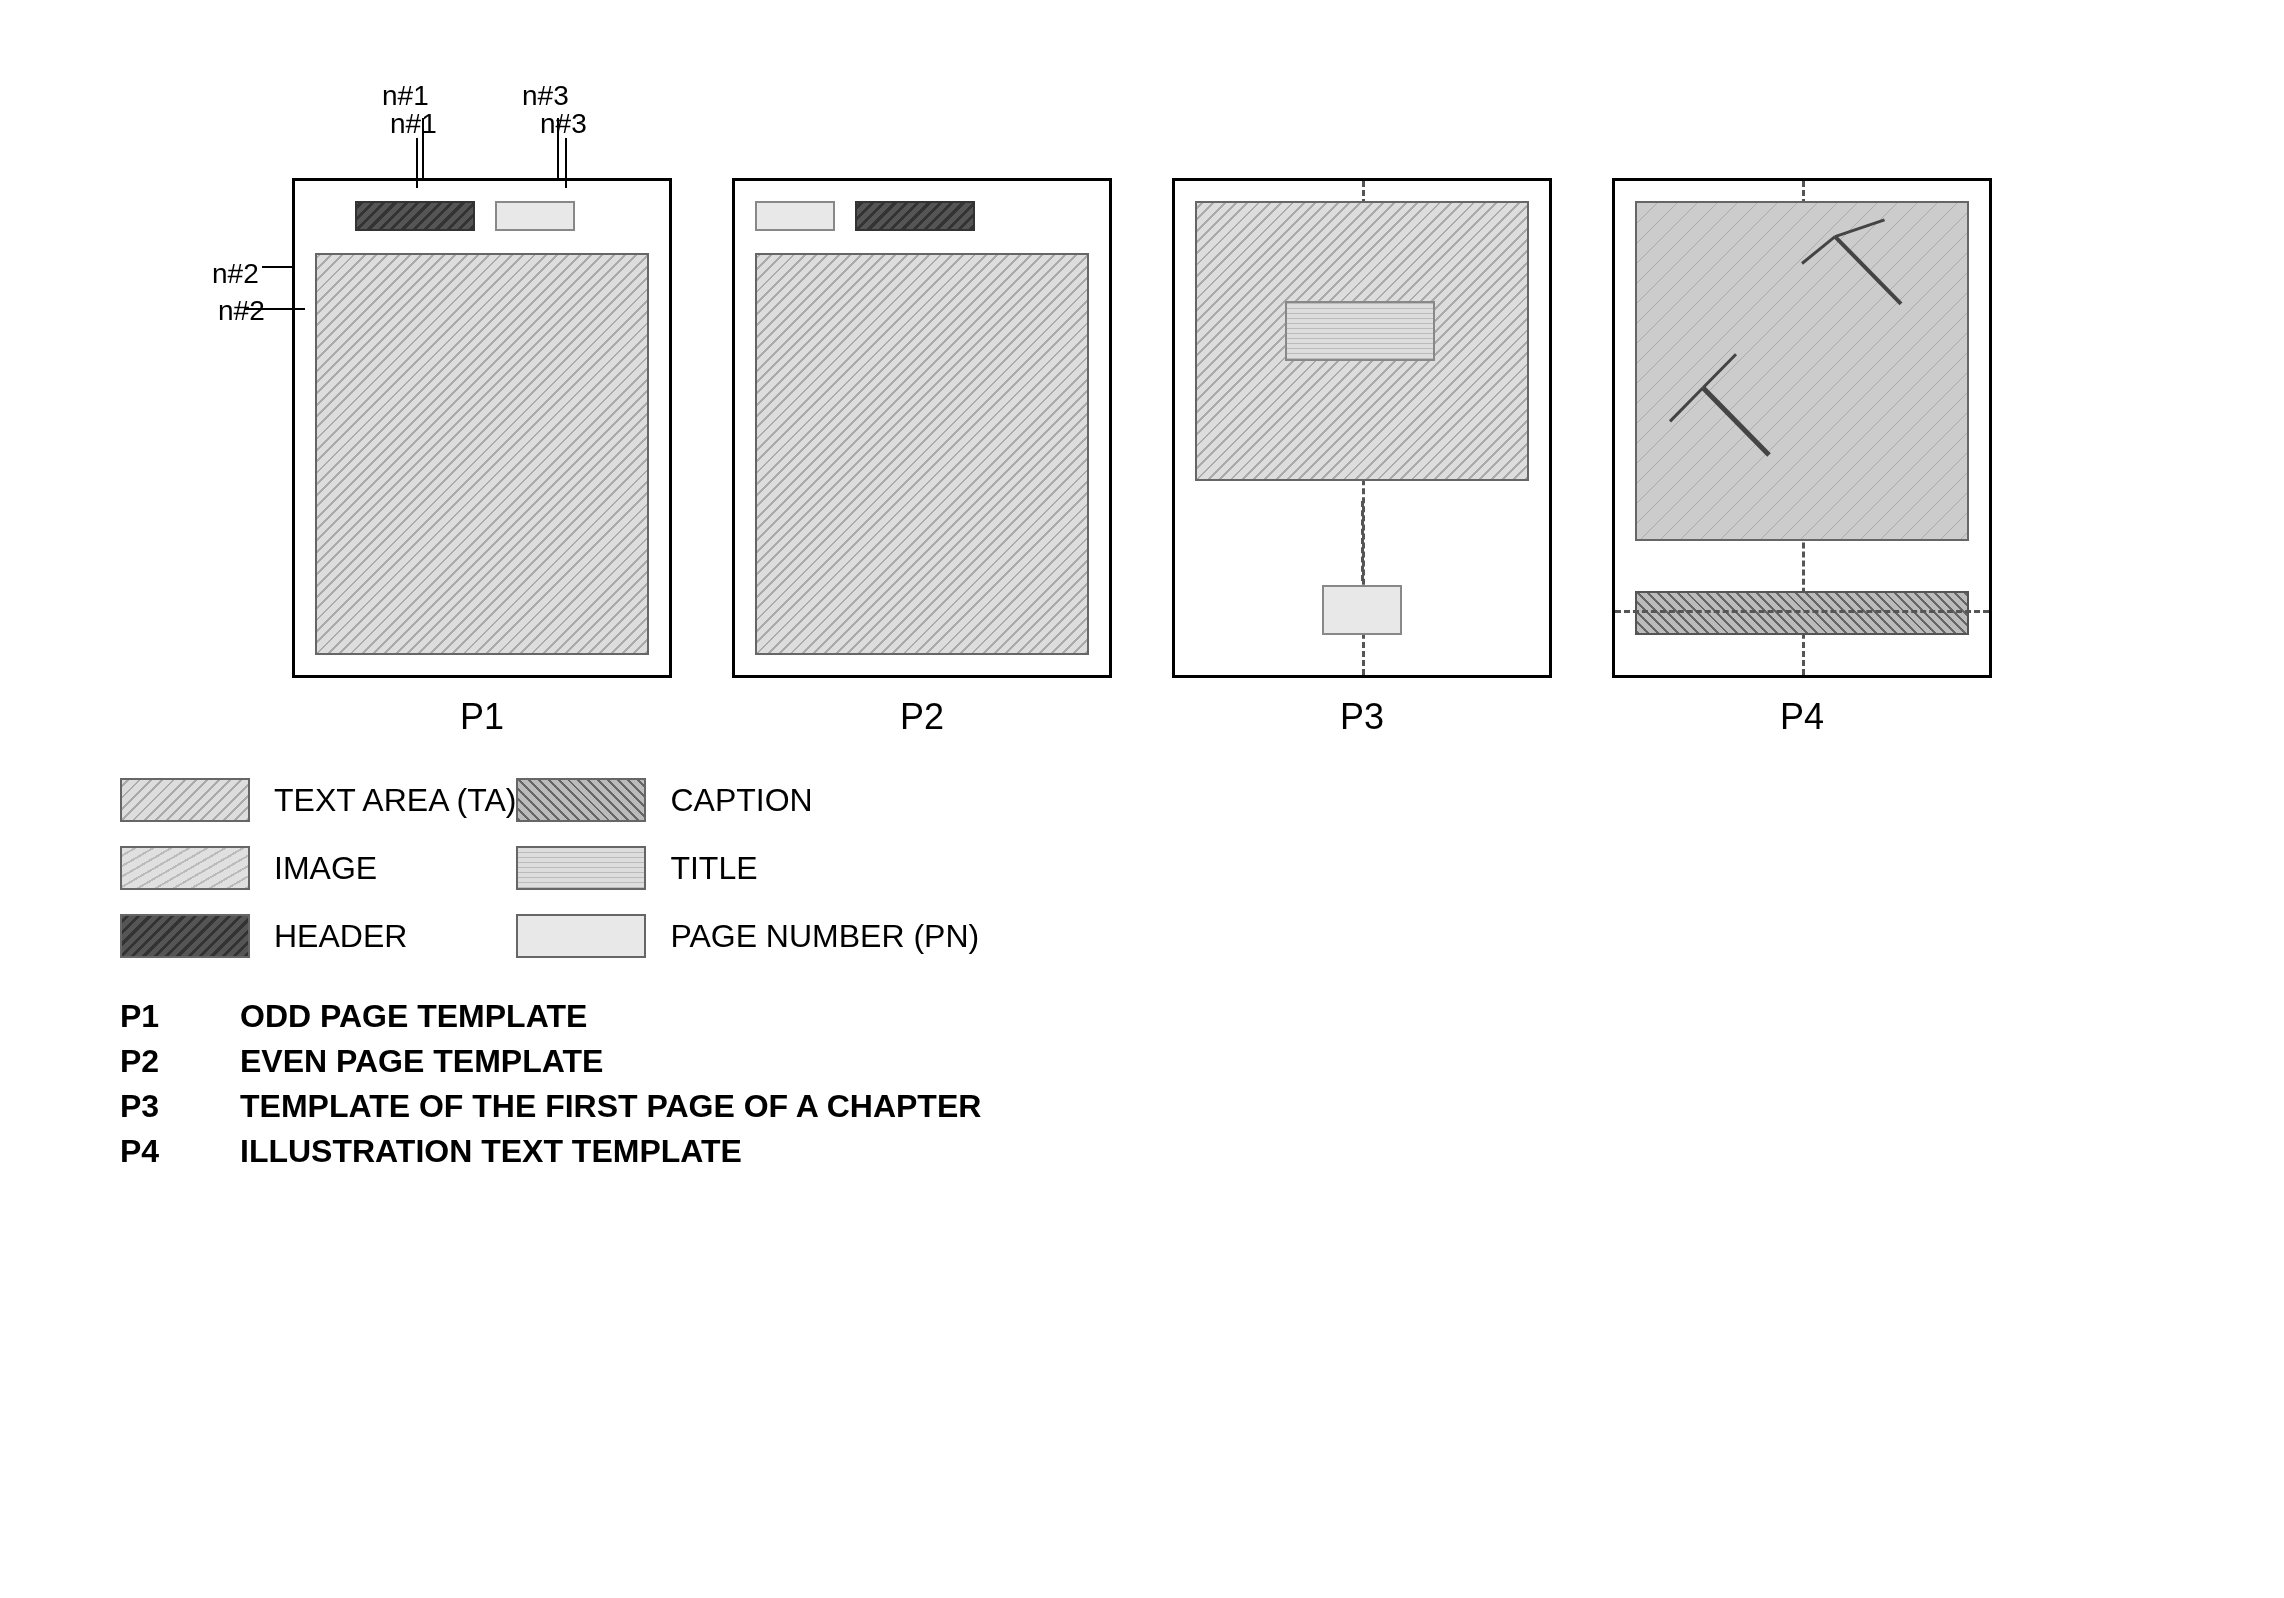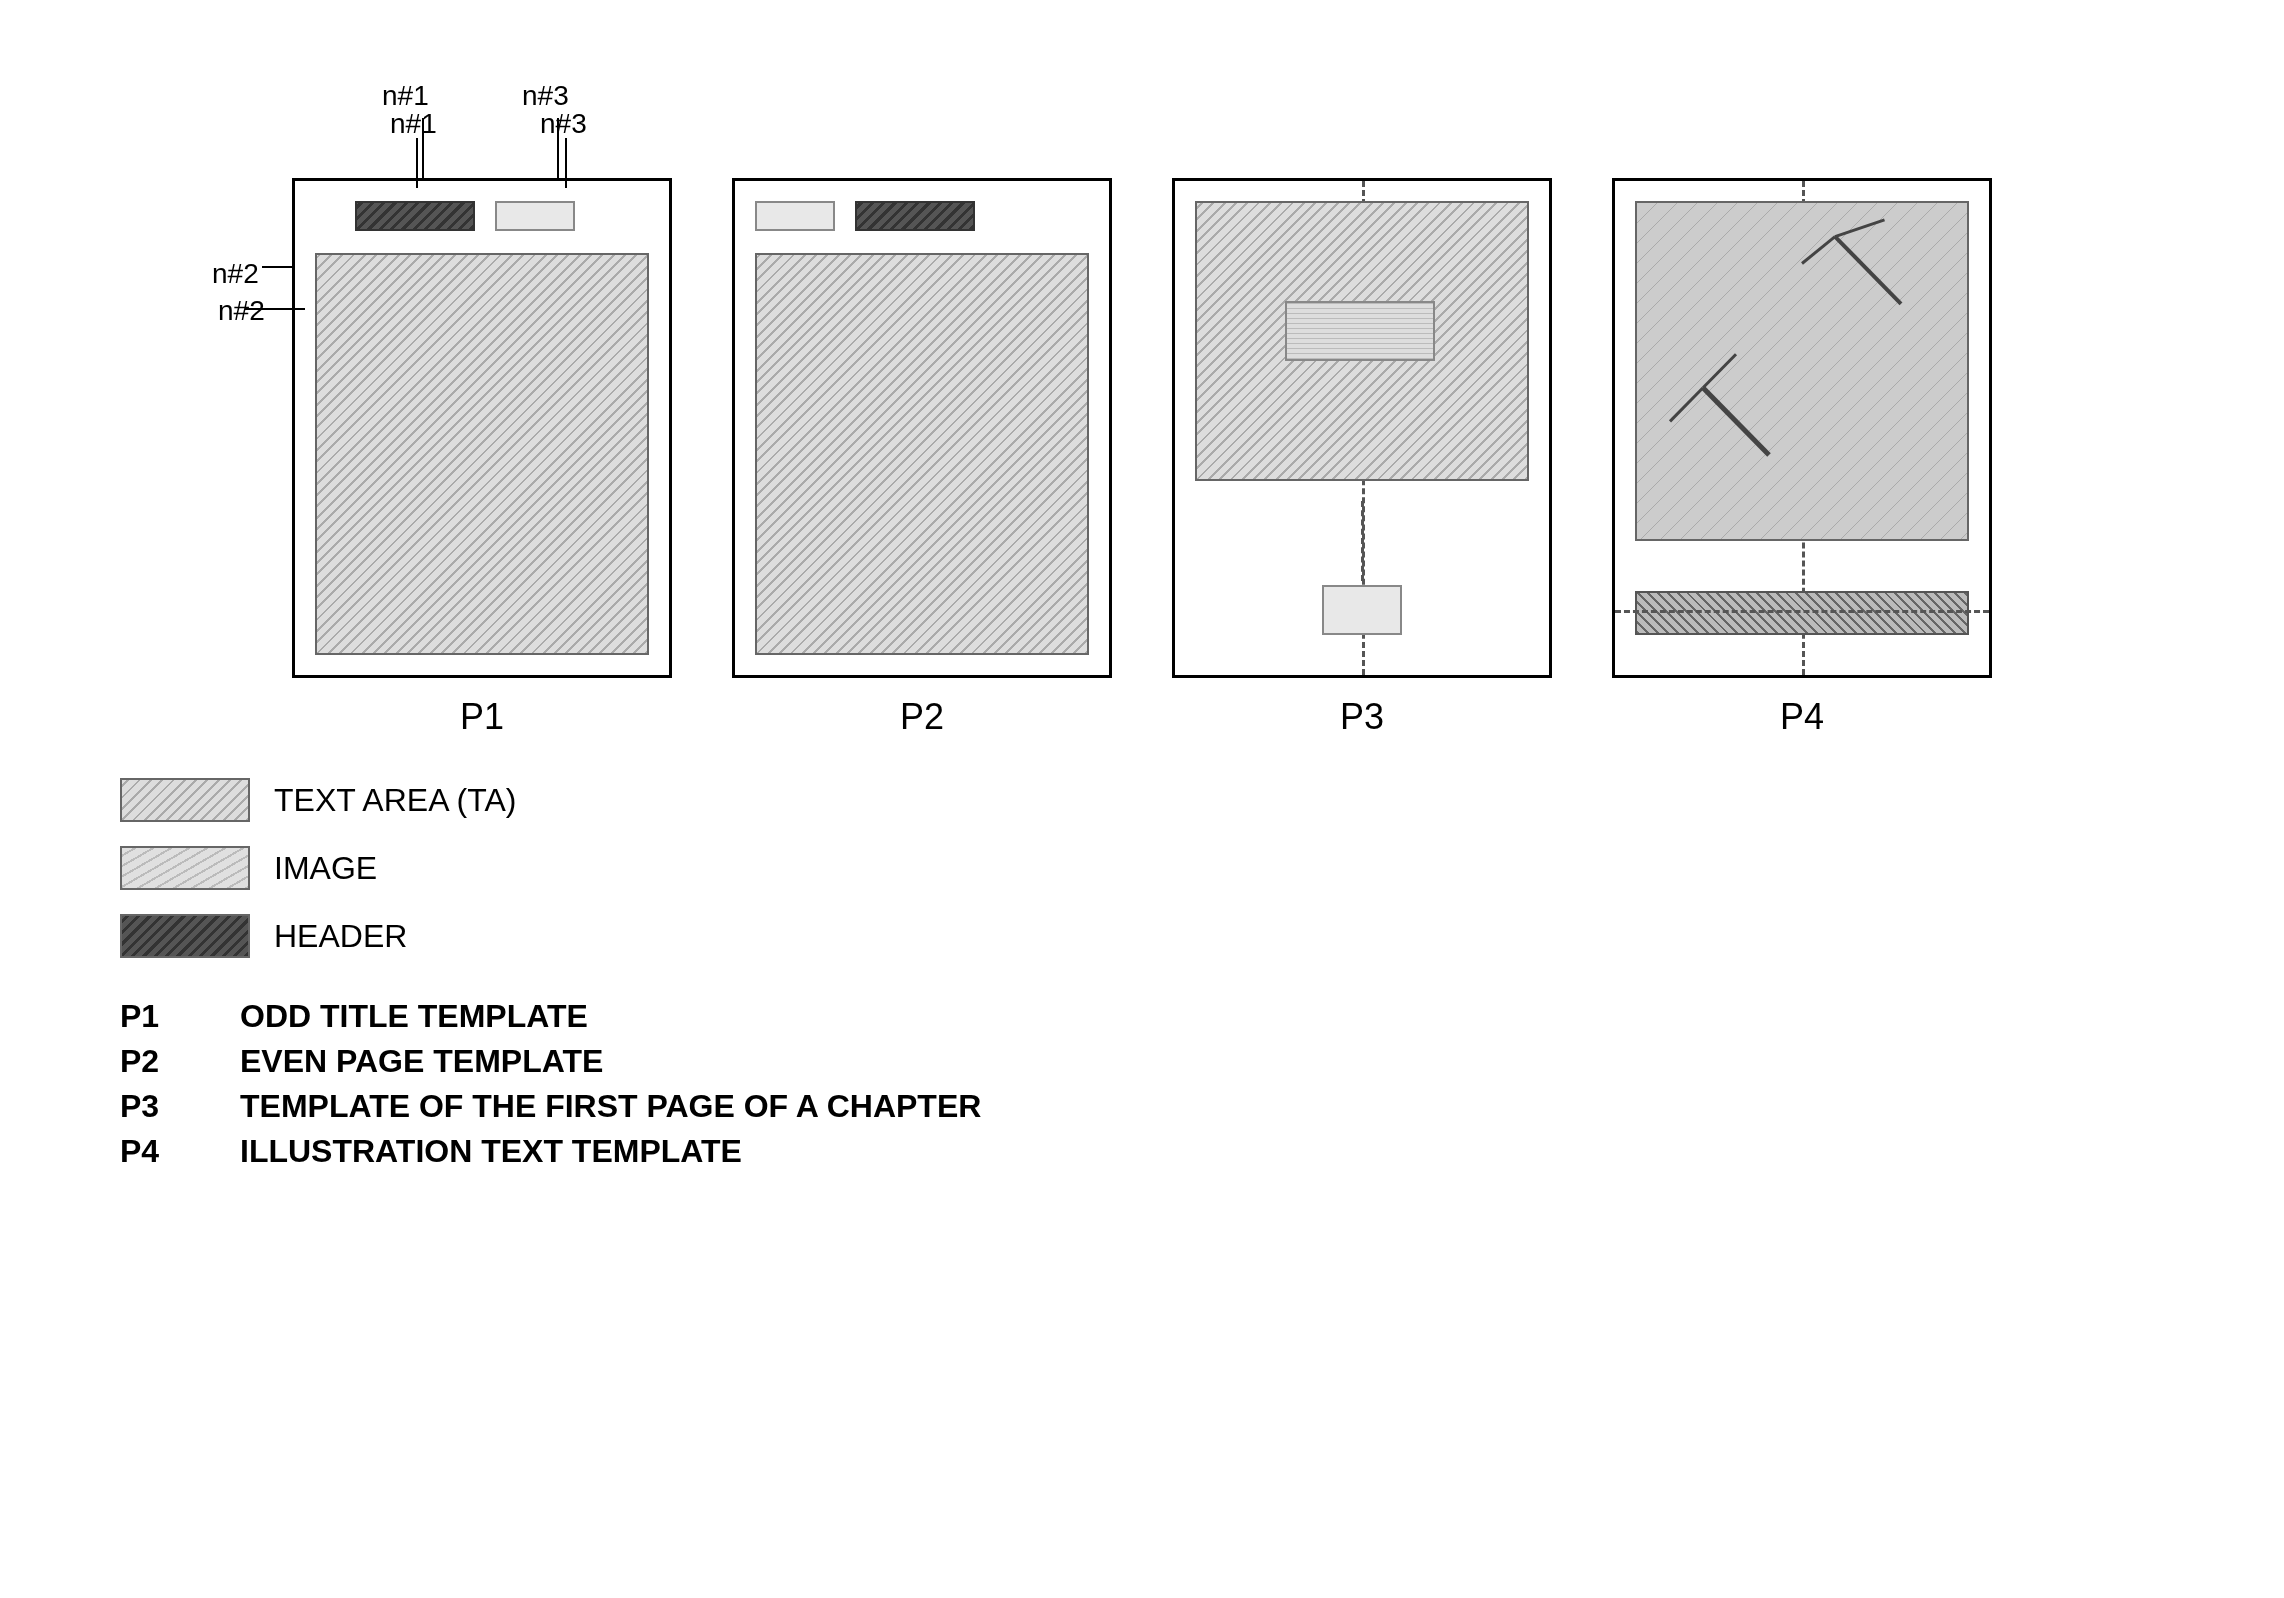--- a/index.html
+++ b/index.html
@@ -294,26 +294,40 @@
       <div class="legend-item">
         <div class="legend-box fill-image"></div>
         <span class="legend-text">IMAGE</span>
       </div>
       <div class="legend-item">
         <div class="legend-box fill-header"></div>
         <span class="legend-text">HEADER</span>
       </div>
     </div>
 
+    <div class="legend-column">
+      <div class="legend-item">
+        <div class="legend-box fill-caption"></div>
+        <span class="legend-text">CAPTION</span>
+      </div>
+      <div class="legend-item">
+        <div class="legend-box fill-title"></div>
+        <span class="legend-text">TITLE</span>
+      </div>
+      <div class="legend-item">
+        <div class="legend-box fill-page-number"></div>
+        <span class="legend-text">PAGE NUMBER (PN)</span>
+      </div>
+    </div>
   </div>
 
   <div class="desc-section">
     <div class="desc-item">
       <span class="desc-key">P1</span>
-      <span class="desc-val">ODD TITLE TEMPLATE</span>
+      <span class="desc-val">ODD PAGE TEMPLATE</span>
     </div>
     <div class="desc-item">
       <span class="desc-key">P2</span>
       <span class="desc-val">EVEN PAGE TEMPLATE</span>
     </div>
     <div class="desc-item">
       <span class="desc-key">P3</span>
       <span class="desc-val">TEMPLATE OF THE FIRST PAGE OF A CHAPTER</span>
     </div>
     <div class="desc-item">

